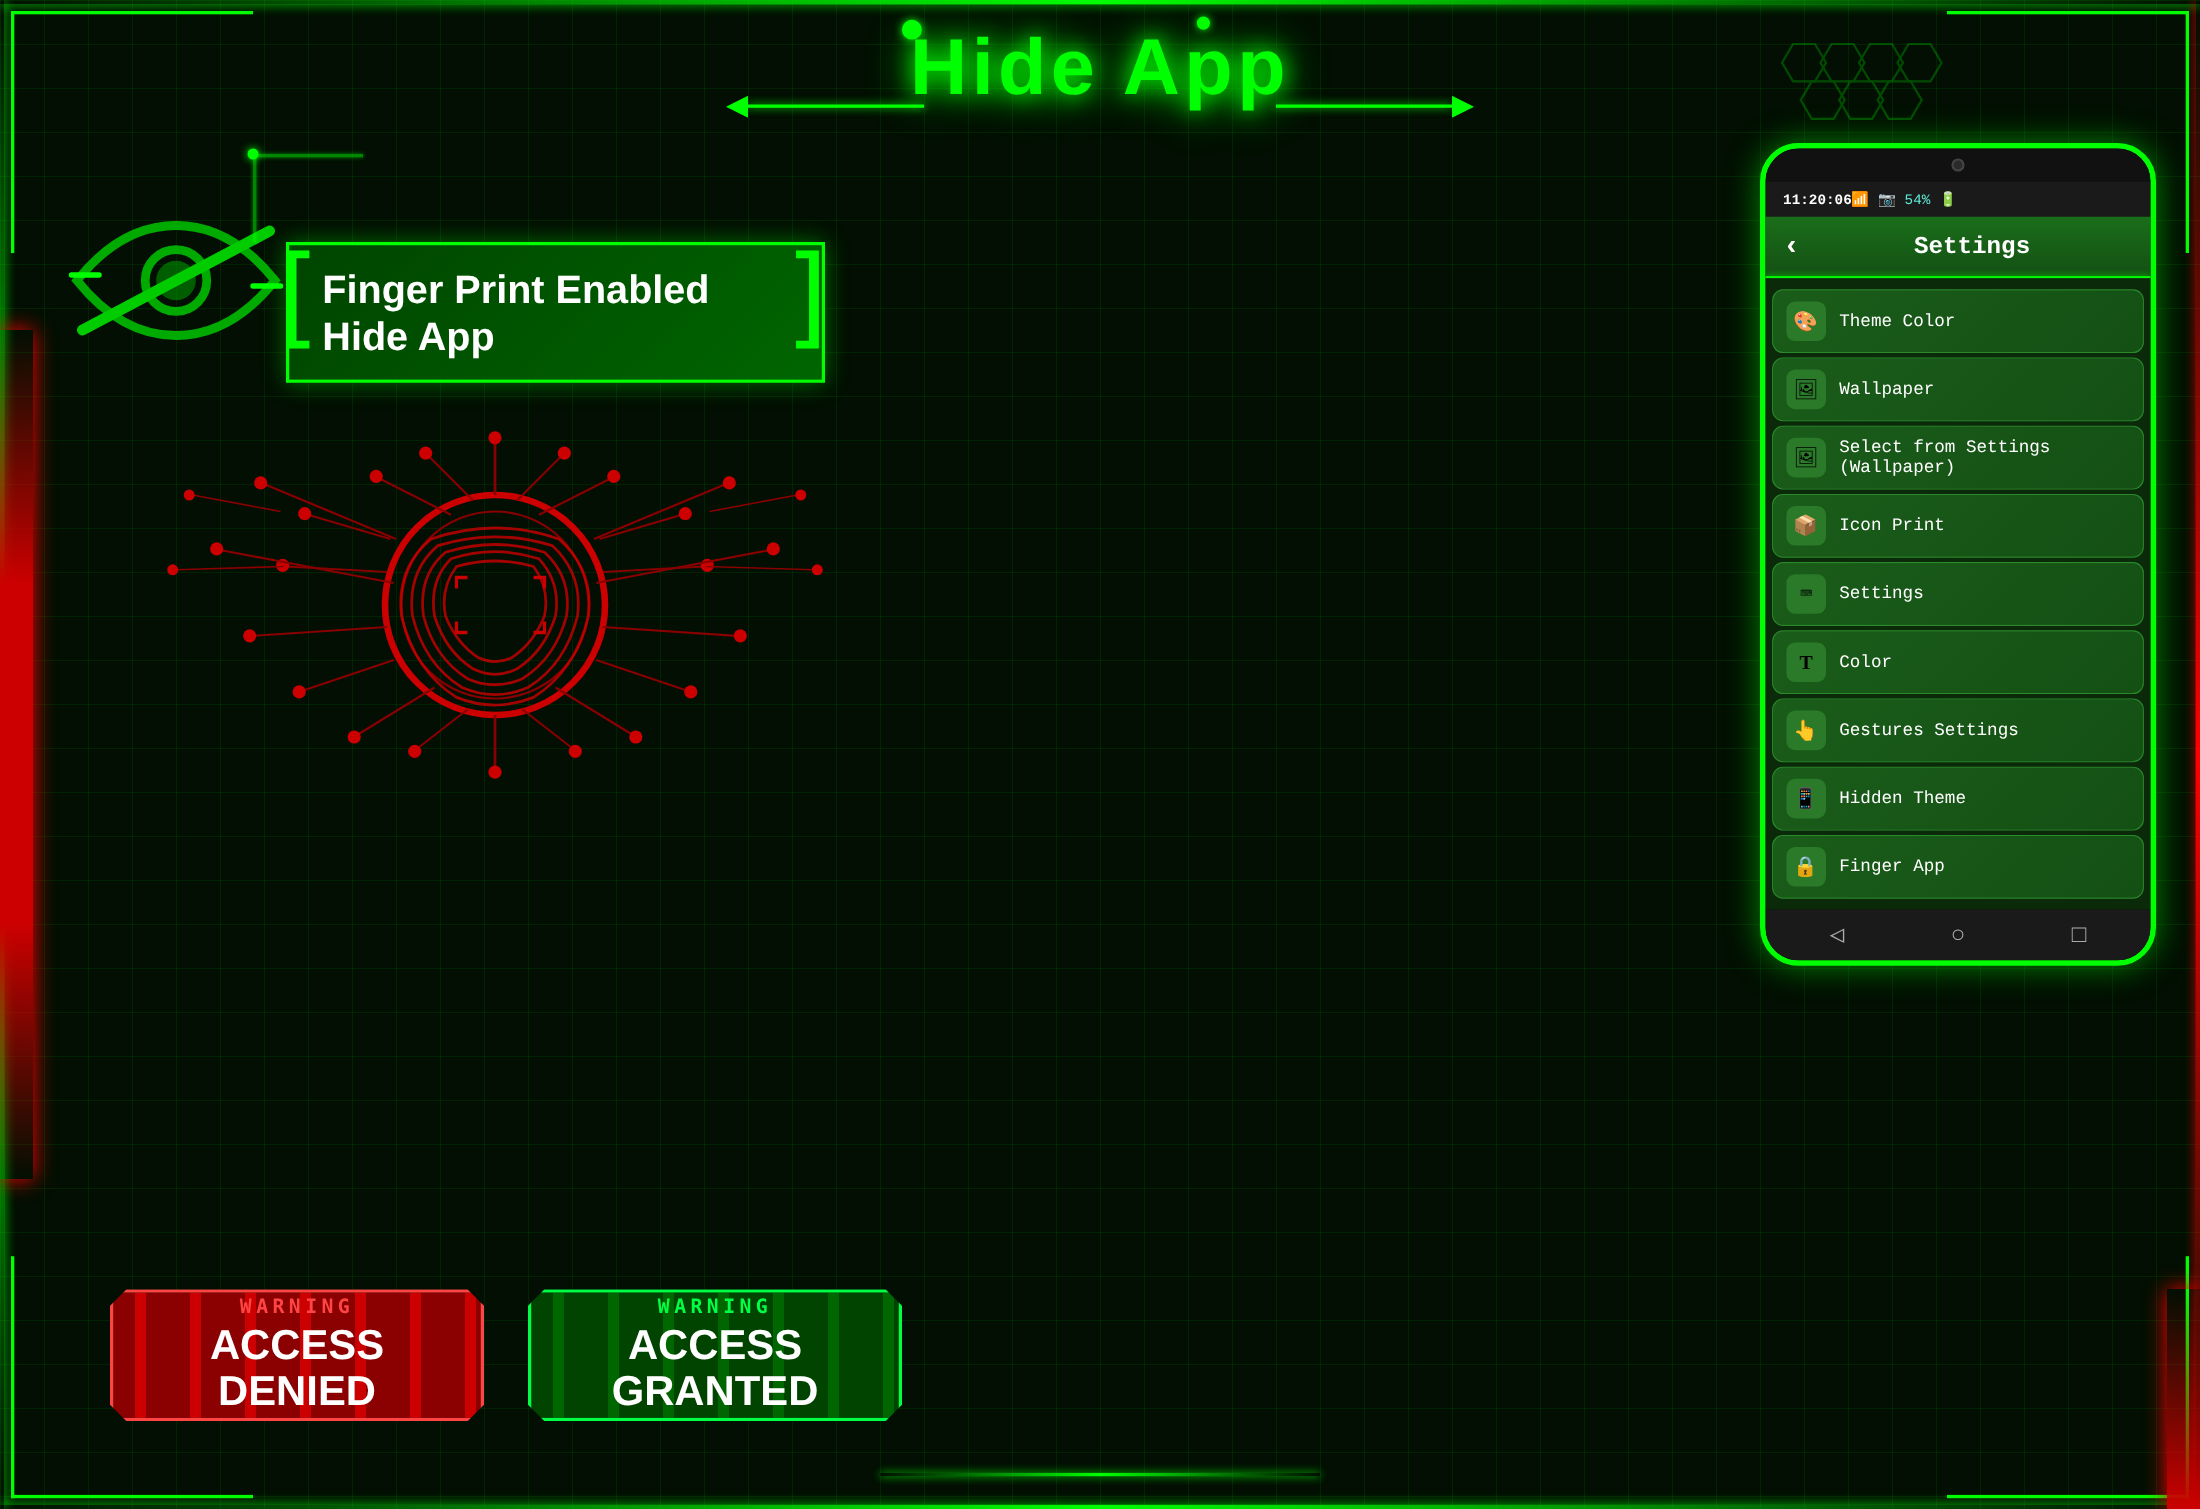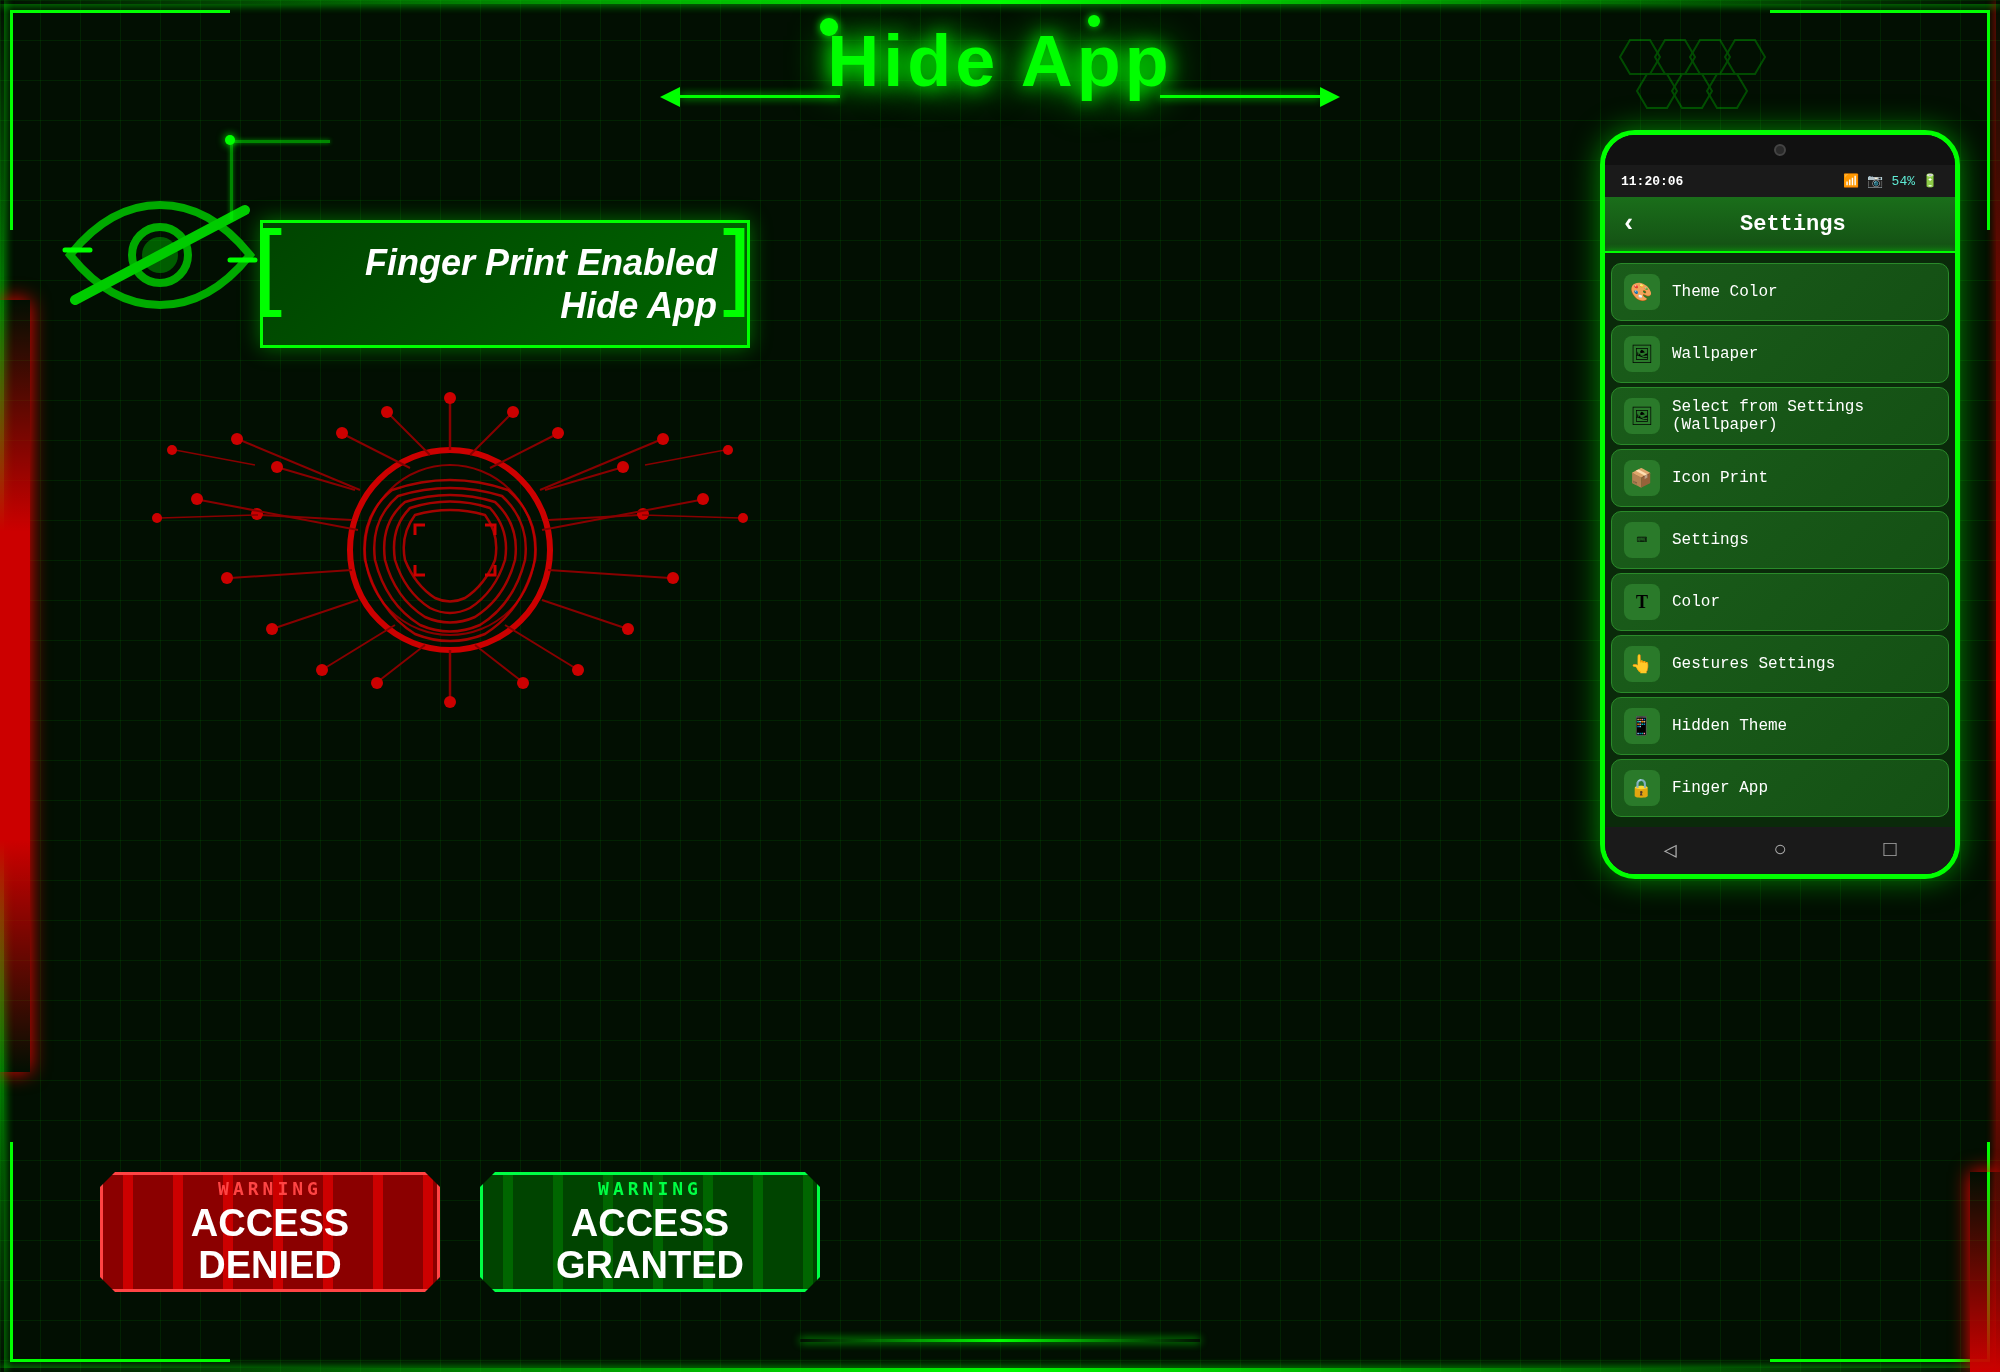--- a/index.html
+++ b/index.html
@@ -155,24 +155,23 @@
       top: -3px;
       font-size: 100px;
       color: #00ff00;
       line-height: 1;
       font-family: monospace;
     }
     .feature-title-text {
       font-size: 36px;
       font-weight: 900;
       color: #ffffff;
-      text-align: right;
+      text-align: left;
       font-family: Arial Black, sans-serif;
       line-height: 1.2;
-      font-style: italic;
     }
 
     
     .fingerprint-area {
       position: absolute;
       top: 360px;
       left: 100px;
       width: 700px;
       height: 380px;
     }
@@ -249,21 +248,20 @@
       border: 5px solid #00ff00;
       box-shadow: 0 0 30px rgba(0,255,0,0.5), inset 0 0 10px rgba(0,0,0,0.8);
       overflow: hidden;
       width: 360px;
     }
 
     .phone-status-bar {
       background: #1a1a1a;
       padding: 8px 16px;
       display: flex;
-      justify-content: space-between;
       align-items: center;
       font-size: 14px;
       color: white;
     }
 
     .phone-header {
       background: linear-gradient(180deg, #1a6e1a, #145014);
       padding: 12px 16px;
       display: flex;
       align-items: center;

